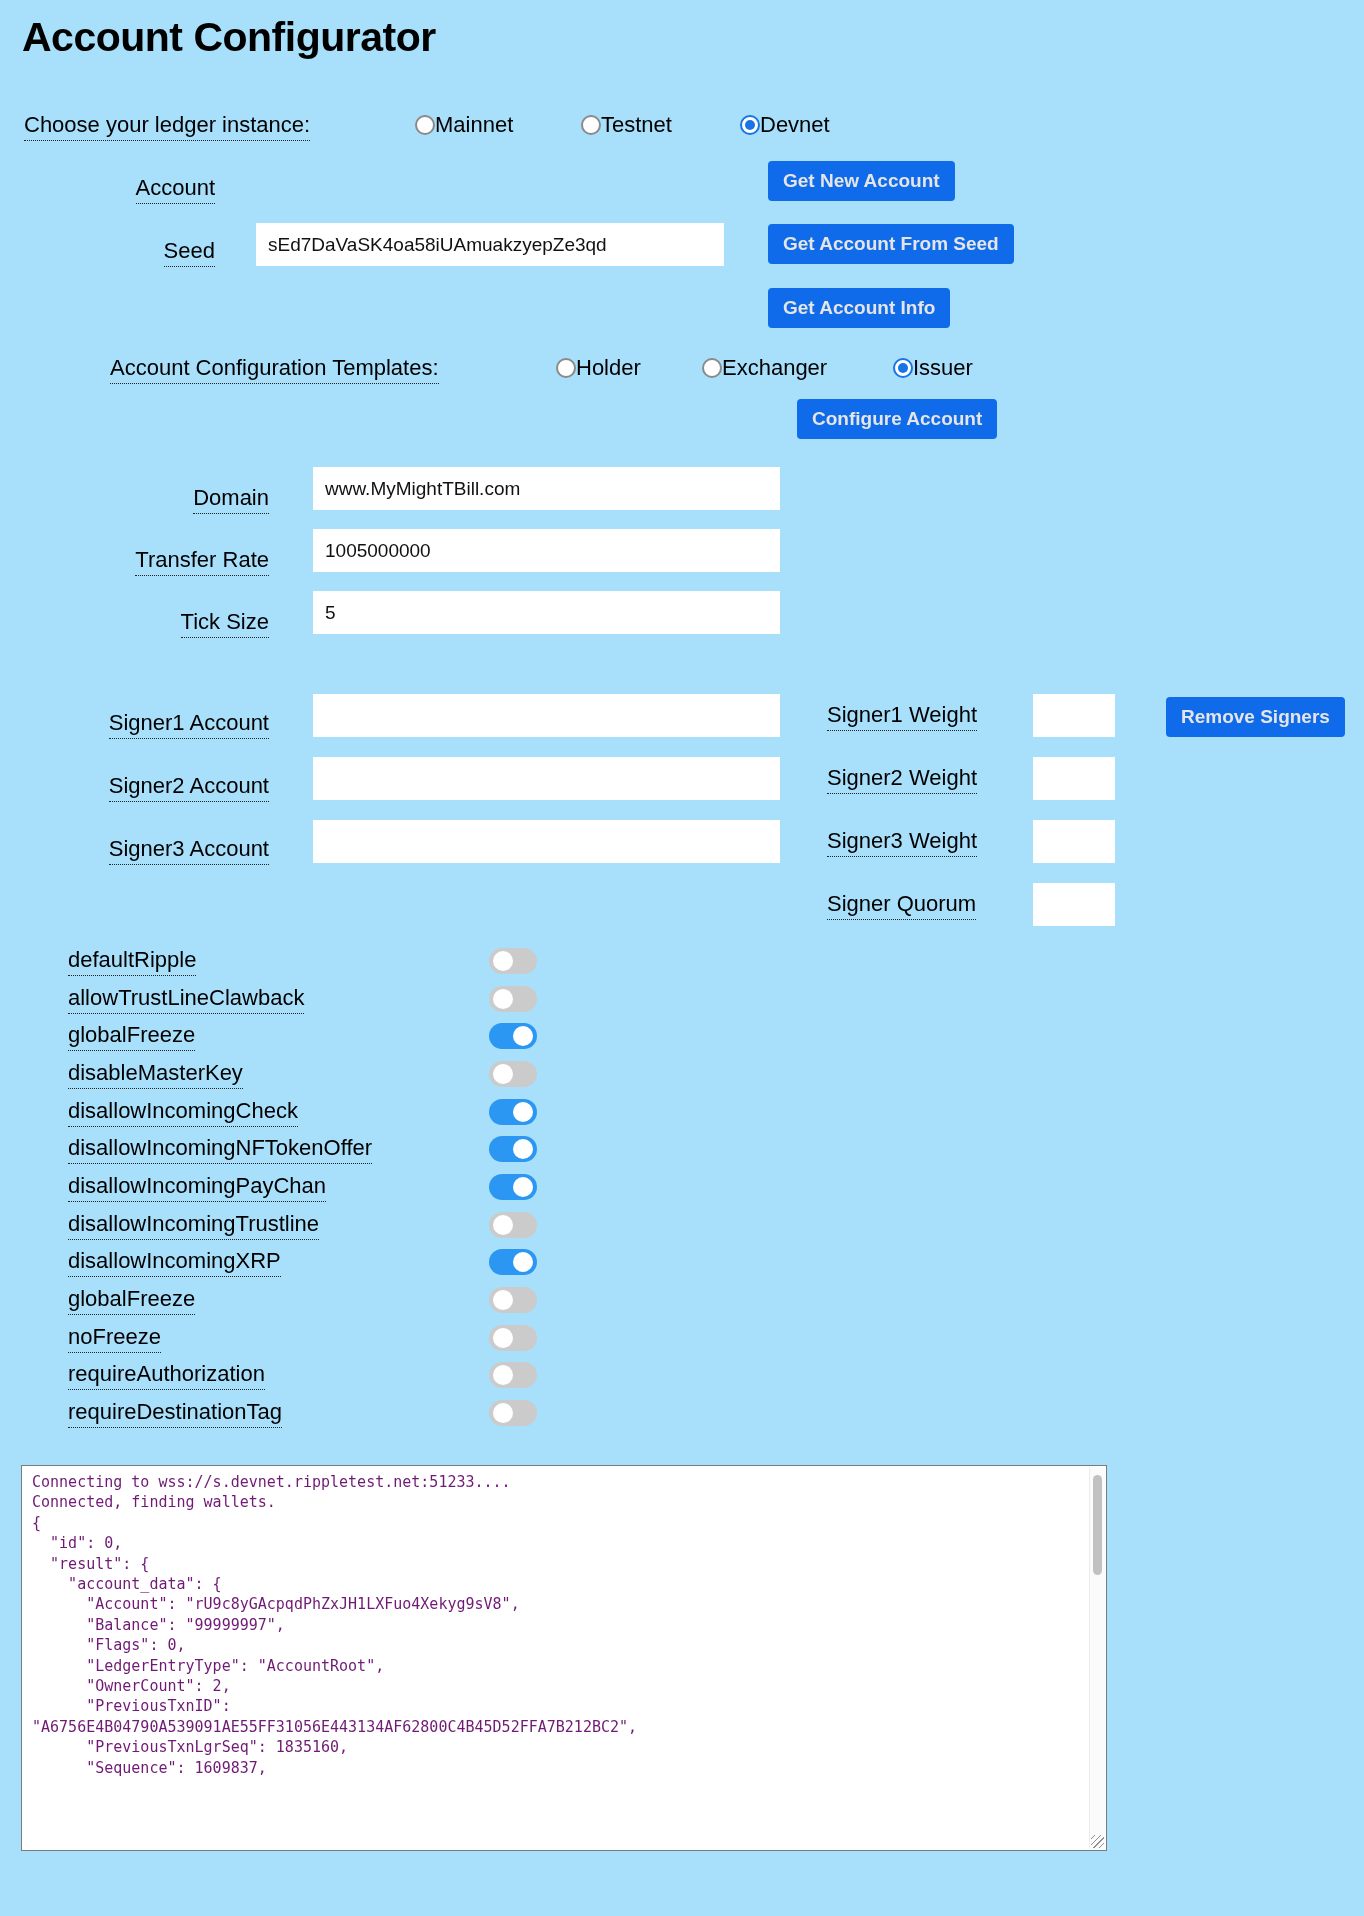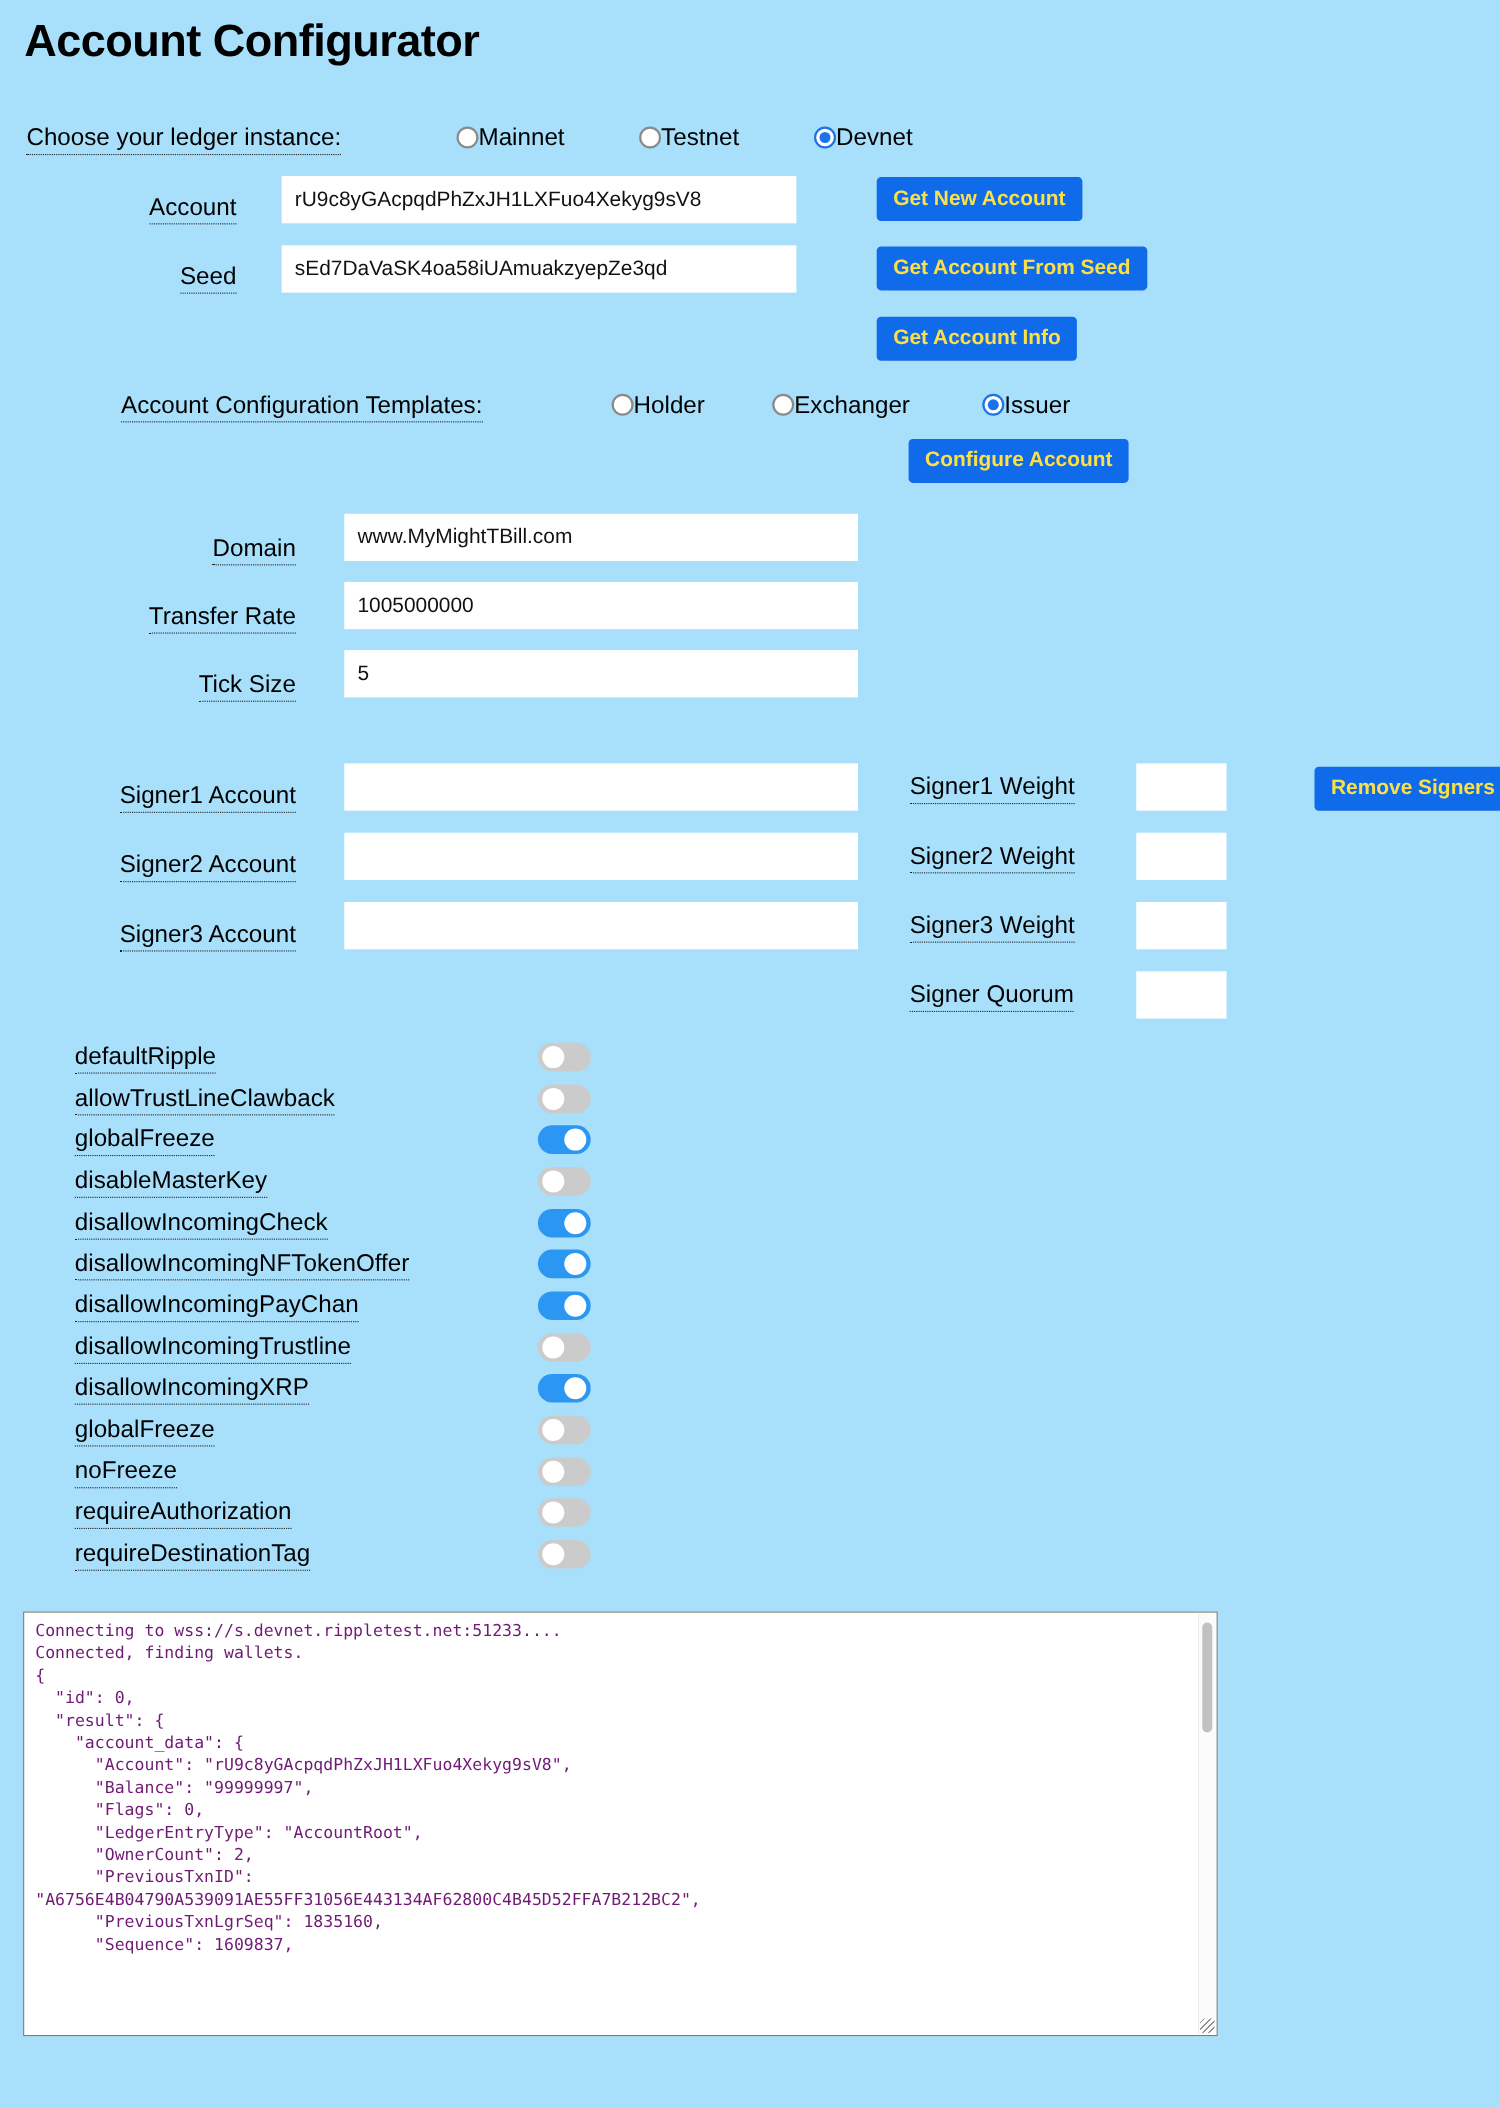--- a/index.html
+++ b/index.html
@@ -12,23 +12,23 @@
   .title { position:absolute; left:22px; top:14px; font-size:41px; font-weight:bold; letter-spacing:-0.5px; }
 
   .lbl { font-size:22px; color:#000; border-bottom:1px dotted #222; padding-bottom:2px; white-space:nowrap; }
   .rlabel { position:absolute; text-align:right; }
   .rlabel span { display:inline-block; }
 
   .txt { position:absolute; background:#fff; border:none; font-family:"Liberation Sans",sans-serif;
          font-size:19px; color:#111; padding:0 12px; outline:none; }
   .h43 { height:43px; }
 
-  .btn { position:absolute; background:#0f6be9; color:#fde047; border:none; border-radius:4px;
+  .btn { position:absolute; background:#0f6be9; color:#e5e5e5; border:none; border-radius:4px;
          font-family:"Liberation Sans",sans-serif; font-size:19px; font-weight:600;
-         padding:9px 15px; height:40px; cursor:pointer; white-space:nowrap;margin-left:29px; }
+         padding:9px 15px; height:40px; cursor:pointer; white-space:nowrap; }
 
   .radio-opt { position:absolute; display:flex; align-items:center; cursor:pointer; }
   .radio-circ { width:20px; height:20px; border-radius:50%; background:#fff; border:2px solid #8a8a8a; flex:0 0 auto; position:relative; }
   .radio-opt.checked .radio-circ { border-color:#1a73e8; }
   .radio-opt.checked .radio-circ::after { content:""; position:absolute; left:3px; top:3px; width:10px; height:10px;
     border-radius:50%; background:#1a73e8; }
   .radio-txt { font-size:22px; }
 
   .flag-row { position:absolute; left:68px; width:540px; height:28px; display:flex; align-items:center; }
   .toggle { position:absolute; left:421px; top:1px; width:48px; height:26px; border-radius:13px;
@@ -66,21 +66,20 @@
     <span class="radio-txt">Testnet</span>
   </div>
   <div class="radio-opt checked" style="left:740px;top:112px;">
     <span class="radio-circ"></span>
     <span class="radio-txt">Devnet</span>
   </div>
 
   <div class="rlabel" style="left:24px;top:175px;width:191px;">
     <span class="lbl">Account</span>
   </div>
-  <input class="txt h43" style="left: 256px; top: 160px; width: 468px;" value="rU9c8yGAcpqdPhZxJH1LXFuo4Xekyg9sV8">
   <button class="btn" style="left:768px;top:161px;">Get New Account</button>
 
   <div class="rlabel" style="left:24px;top:238px;width:191px;">
     <span class="lbl">Seed</span>
   </div>
   <input class="txt h43" style="left: 256px; top: 223px; width: 468px;" value="sEd7DaVaSK4oa58iUAmuakzyepZe3qd">
   <button class="btn" style="left:768px;top:224px;">Get Account From Seed</button>
 
   <button class="btn" style="left:768px;top:288px;">Get Account Info</button>
 

